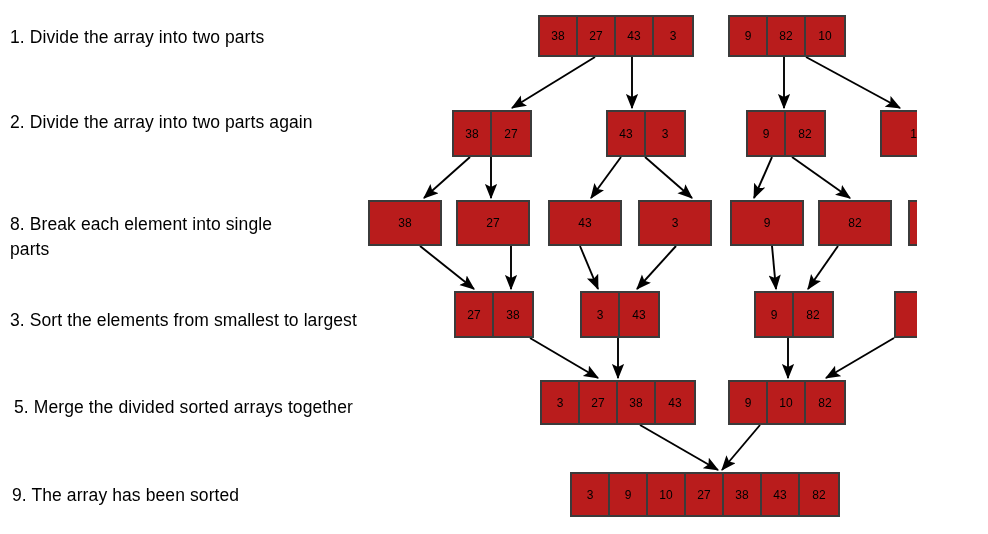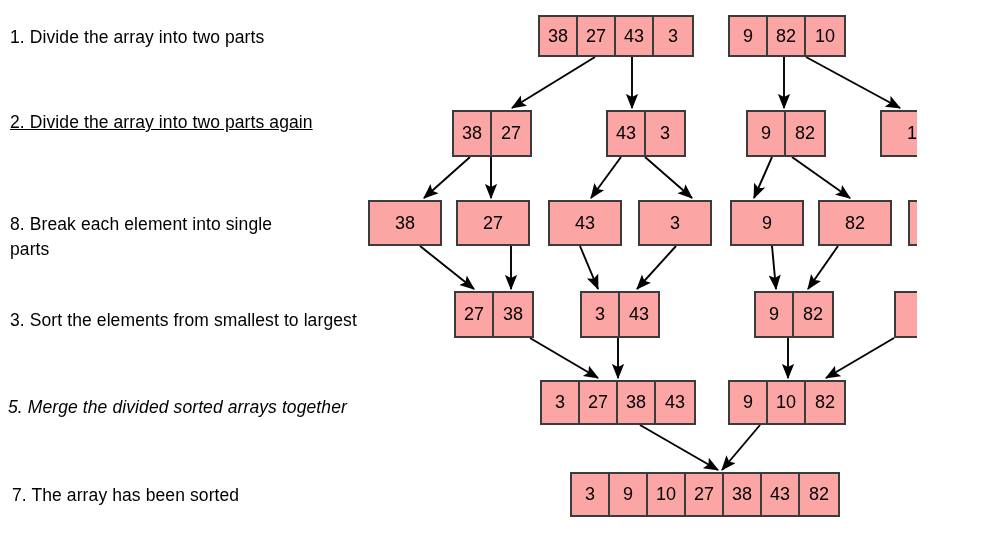--- a/index.html
+++ b/index.html
@@ -29,41 +29,41 @@
     position:absolute;
     display:flex;
     border:2px solid #3b3b3b;
     background:#ffffff;
     box-sizing:border-box;
   }
   .cell{
     display:flex;
     align-items:center;
     justify-content:center;
-    font-size:18px;
+    font-size:12px;
     color:#000000;
     box-sizing:border-box;
     border-right:2px solid #3b3b3b;
-    background:#fca5a5;
+    background:#b91c1c;
   }
   .cell:last-child{border-right:none;}
 </style>
 </head>
 <body>
 
 <div id="root">
 
   <div id="steps-layer">
       <div class="step-label" style="left: 10px; top: 25px;">1. Divide the array into two parts</div>
-      <div class="step-label" style="left: 10px; top: 110px; text-decoration: underline;">2. Divide the array into two parts again</div>
+      <div class="step-label" style="left: 10px; top: 110px;">2. Divide the array into two parts again</div>
       <div class="step-label" style="left: 10px; top: 212px;">8. Break each element into single
 parts</div>
       <div class="step-label" style="left: 10px; top: 308px;">3. Sort the  elements from smallest to largest</div>
-      <div class="step-label" style="left: 8px; top: 395px; font-style: italic;">5. Merge the divided sorted arrays together</div>
-      <div class="step-label" style="left: 12px; top: 483px;">7. The array has been sorted</div>
+      <div class="step-label" style="left: 14px; top: 395px;">5. Merge the divided sorted arrays together</div>
+      <div class="step-label" style="left: 12px; top: 483px;">9. The array has been sorted</div>
     </div>
 
   <svg class="wires" id="arrows-layer" viewBox="0 0 988 534" preserveAspectRatio="none">
     <defs>
       <marker id="ah" markerWidth="9" markerHeight="9" refX="7.4" refY="3.2" orient="auto" markerUnits="strokeWidth">
         <path d="M0,0 L8,3.2 L0,6.4 L1.6,3.2 z" fill="#000000"></path>
       </marker>
     </defs>
     <g id="arrow-group">
         <line x1="595" y1="57" x2="512" y2="108" stroke="#000000" stroke-width="1.9" marker-end="url(#ah)"></line>

